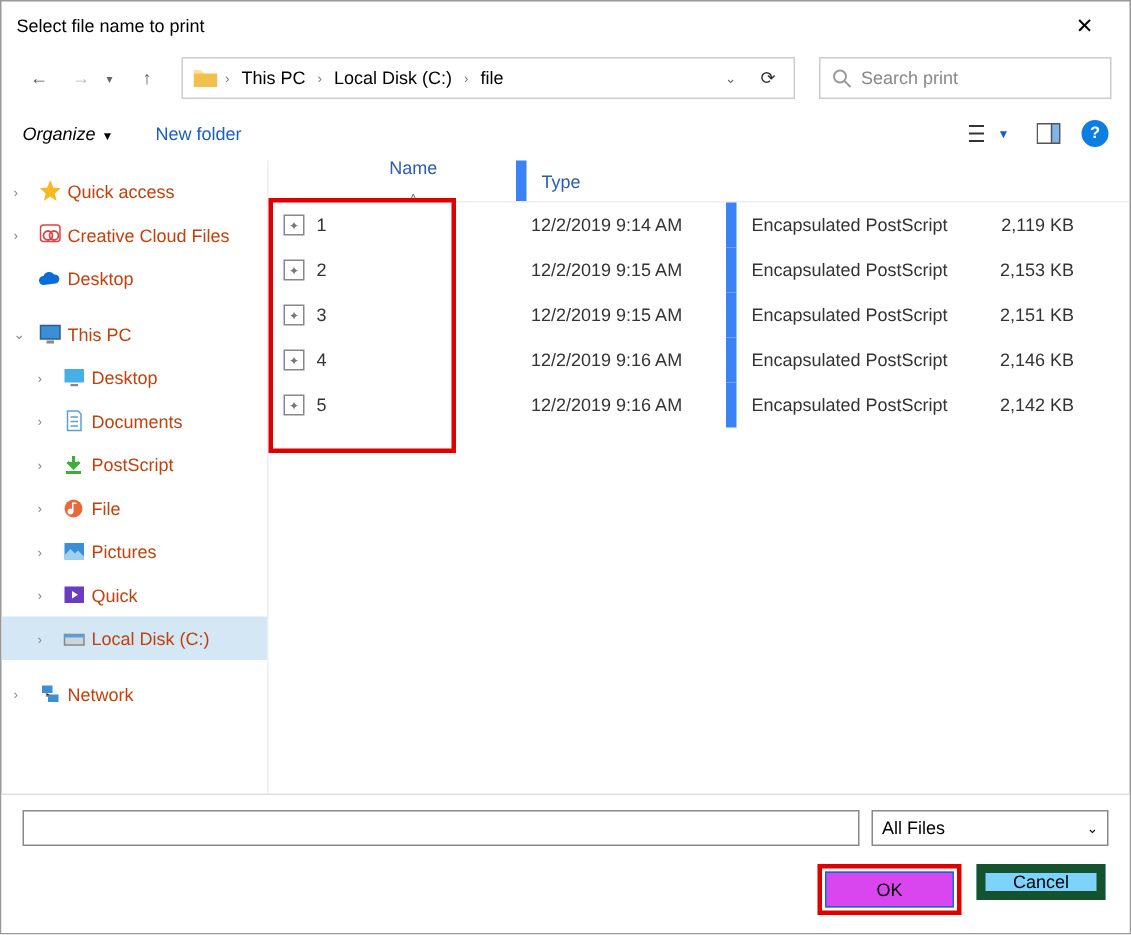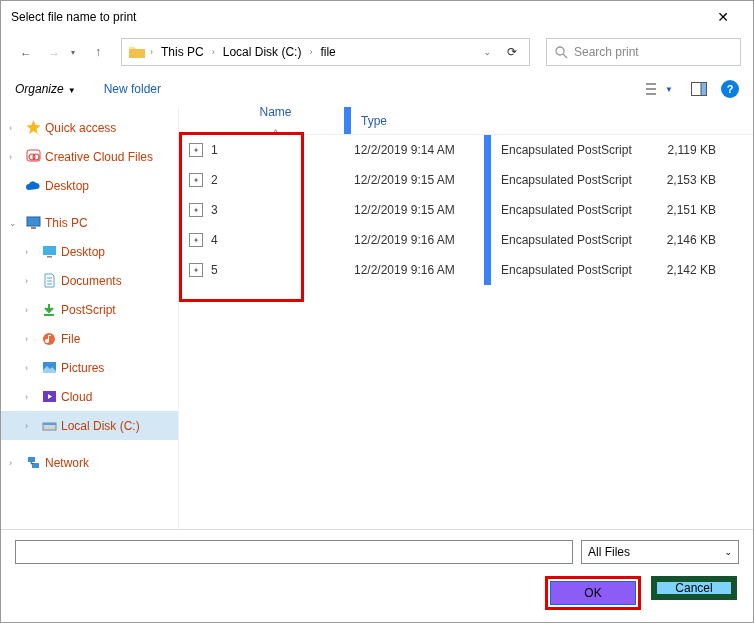--- a/index.html
+++ b/index.html
@@ -51,21 +51,21 @@
 .row .fico { width: 14px; height: 14px; border: 1px solid #888; font-size: 8px; display: inline-flex; align-items: center; justify-content: center; color: #777; margin-right: 8px; background: #fff; }
 .row .rsize { width: 90px; text-align: right; padding-right: 18px; }
 .redbox { position: absolute; border: 3px solid #e00000; pointer-events: none; }
 .footer { border-top: 1px solid #ddd; padding: 10px 14px 12px; background: #fff; }
 .fnrow { display: flex; align-items: center; gap: 8px; margin-bottom: 12px; }
 .fnrow .lab { width: 172px; text-align: right; color: #000; }
 .fnrow input { flex: 1; height: 24px; border: 1px solid #888; padding: 0 4px; }
 .fnrow .filter { width: 158px; height: 24px; border: 1px solid #888; display: flex; align-items: center; padding: 0 6px; justify-content: space-between; cursor: pointer; }
 .btnrow { display: flex; justify-content: flex-end; gap: 10px; padding-right: 2px; }
 .btn { width: 86px; height: 24px; border: 6px solid #14532d; background: #7dd3fc; display: inline-flex; align-items: center; justify-content: center; cursor: pointer; }
-.btn.ok { border: 1px solid #0a6cd6; background: #8b5cf6; }
+.btn.ok { border: 1px solid #0a6cd6; background: #d946ef; }
 .okwrap { border: 3px solid #e00000; padding: 2px; }
 svg { display: block; }
 </style>
 </head>
 <body>
 
 <div class="window">
 
   <div class="titlebar">
     <span class="title">Select file name to print</span>
@@ -217,21 +217,21 @@
           <span class="lbl">Pictures</span>
         </div>
       <div class="sbitem child">
           <span class="exp">›</span>
           <span class="ic">
             <svg width="15" height="13" viewBox="0 0 15 13">
               <rect x="1" y="1" width="13" height="11" fill="#6a3cc0"></rect>
               <path fill="#fff" d="M6 4l4 2.5L6 9z"></path>
             </svg>
           </span>
-          <span class="lbl">Cloud</span>
+          <span class="lbl">Quick</span>
         </div>
       <div class="sbitem child sel">
           <span class="exp">›</span>
           <span class="ic">
             <svg width="15" height="12" viewBox="0 0 15 12">
               <rect x="1" y="3" width="13" height="7" fill="#ccd6de" stroke="#888"></rect>
               <rect x="1" y="3" width="13" height="2" fill="#5a9fd6"></rect>
             </svg>
           </span>
           <span class="lbl">Local Disk (C:)</span>

